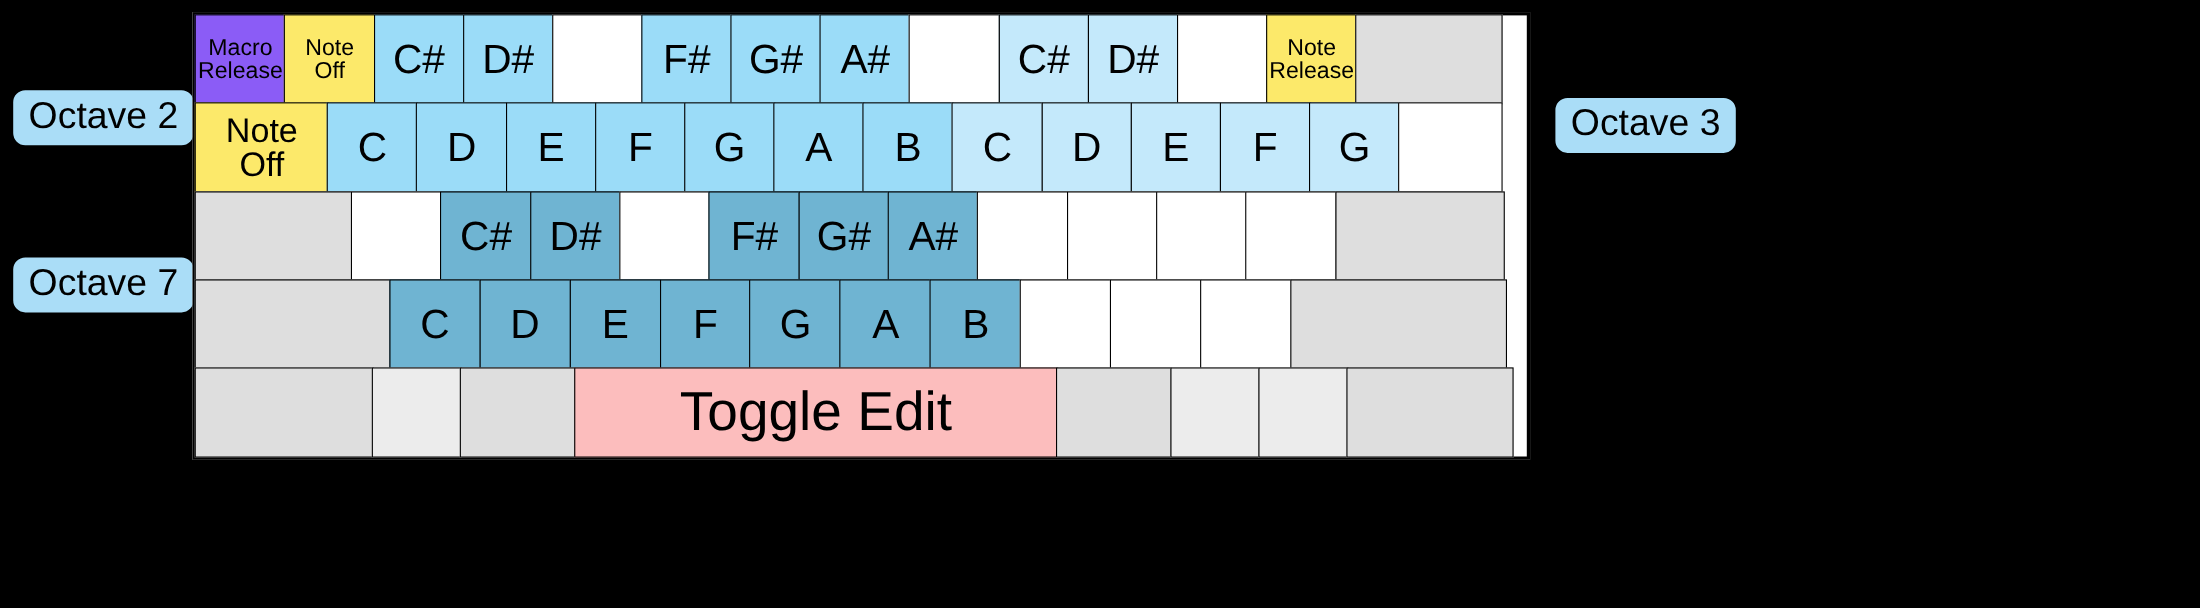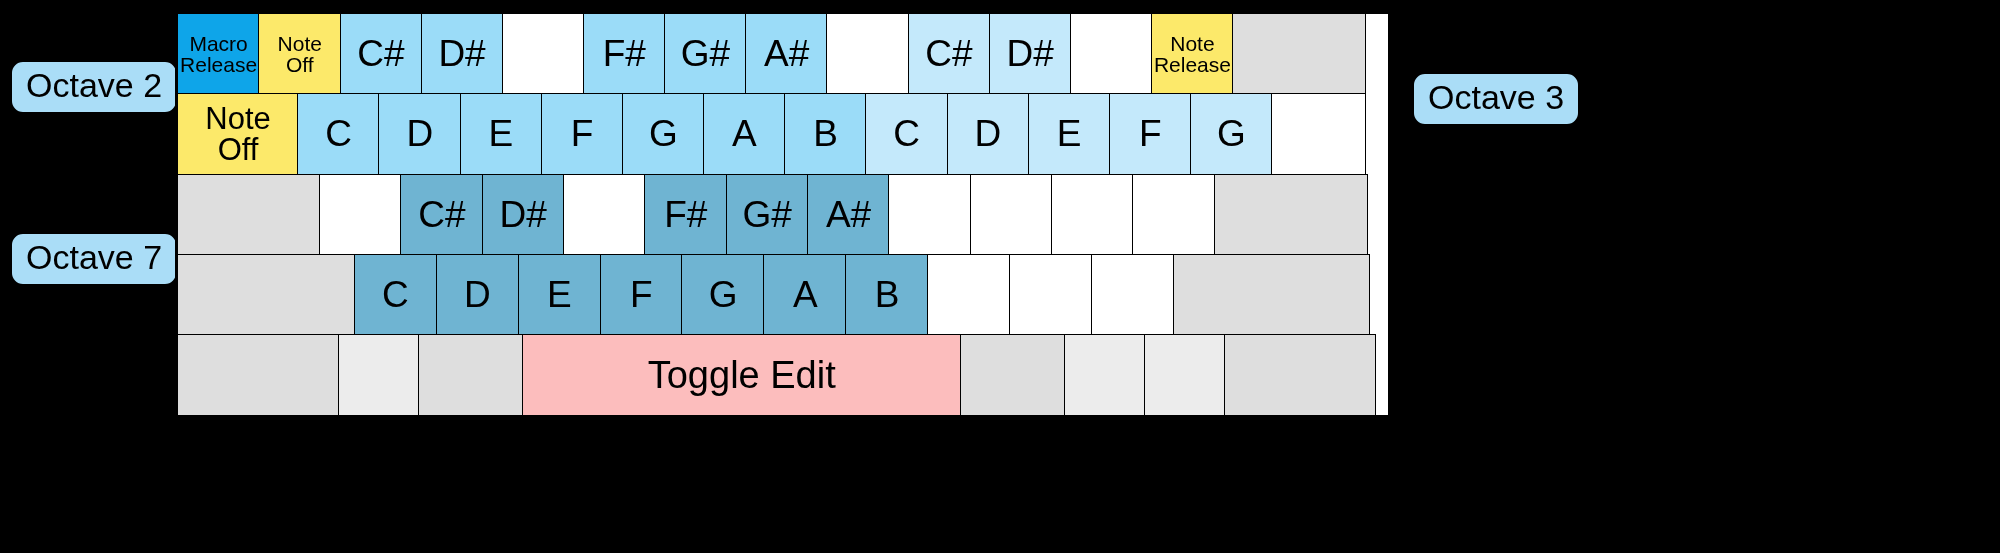--- a/index.html
+++ b/index.html
@@ -22,52 +22,52 @@
     display:flex; align-items:center; justify-content:center;
     text-align:center;
     color:#000;
     line-height:1.02;
     overflow:hidden;
     position:relative;
   }
   .lbl-big{font-size:37px;}
   .lbl-mid{font-size:31px;}
   .lbl-sm{font-size:21px;}
-  .lbl-toggle{font-size:38px;}
+  .lbl-toggle{font-size:50px;}
   .two-line{white-space:pre-line;}
 
   
   .octave-badge{
     position:absolute;
     background:#aaddf7;
     border:2px solid #000;
     border-radius:13px;
     padding:4px 14px 7px 14px;
     font-size:34px;
     color:#000;
     white-space:nowrap;
   }
-  #octave2-badge{ left:10px; top:60px; }
+  #octave2-badge{ left:10px; top:80px; }
   #octave1-badge{ left:10px; top:232px; }
-  #octave3-badge{ left:1412px; top:72px; }
+  #octave3-badge{ left:1412px; top:87px; }
 </style>
 </head>
 <body>
 
 <div id="root">
 
   <div class="octave-badge" id="octave2-badge">Octave 2</div>
 
   <div class="octave-badge" id="octave1-badge">Octave 7</div>
 
   <div class="octave-badge" id="octave3-badge">Octave 3</div>
 
   <div id="keyboard">
       <div class="kb-row">
-        <div class="key lbl-sm two-line" style="flex: 0 0 6.83995%; background: #0ea5e9;">Macro
+        <div class="key lbl-sm two-line" style="flex: 0 0 6.83995%; background: #8b5cf6;">Macro
 Release</div>
         <div class="key lbl-sm two-line" style="flex: 0 0 6.83995%; background: rgb(252, 233, 106);">Note
 Off</div>
         <div class="key lbl-big" style="flex: 0 0 6.83995%; background: rgb(155, 220, 248);">C#</div>
         <div class="key lbl-big" style="flex: 0 0 6.83995%; background: rgb(155, 220, 248);">D#</div>
         <div class="key lbl-big" style="flex: 0 0 6.83995%; background: rgb(255, 255, 255);"></div>
         <div class="key lbl-big" style="flex: 0 0 6.83995%; background: rgb(155, 220, 248);">F#</div>
         <div class="key lbl-big" style="flex: 0 0 6.83995%; background: rgb(155, 220, 248);">G#</div>
         <div class="key lbl-big" style="flex: 0 0 6.83995%; background: rgb(155, 220, 248);">A#</div>
         <div class="key lbl-big" style="flex: 0 0 6.83995%; background: rgb(255, 255, 255);"></div>

